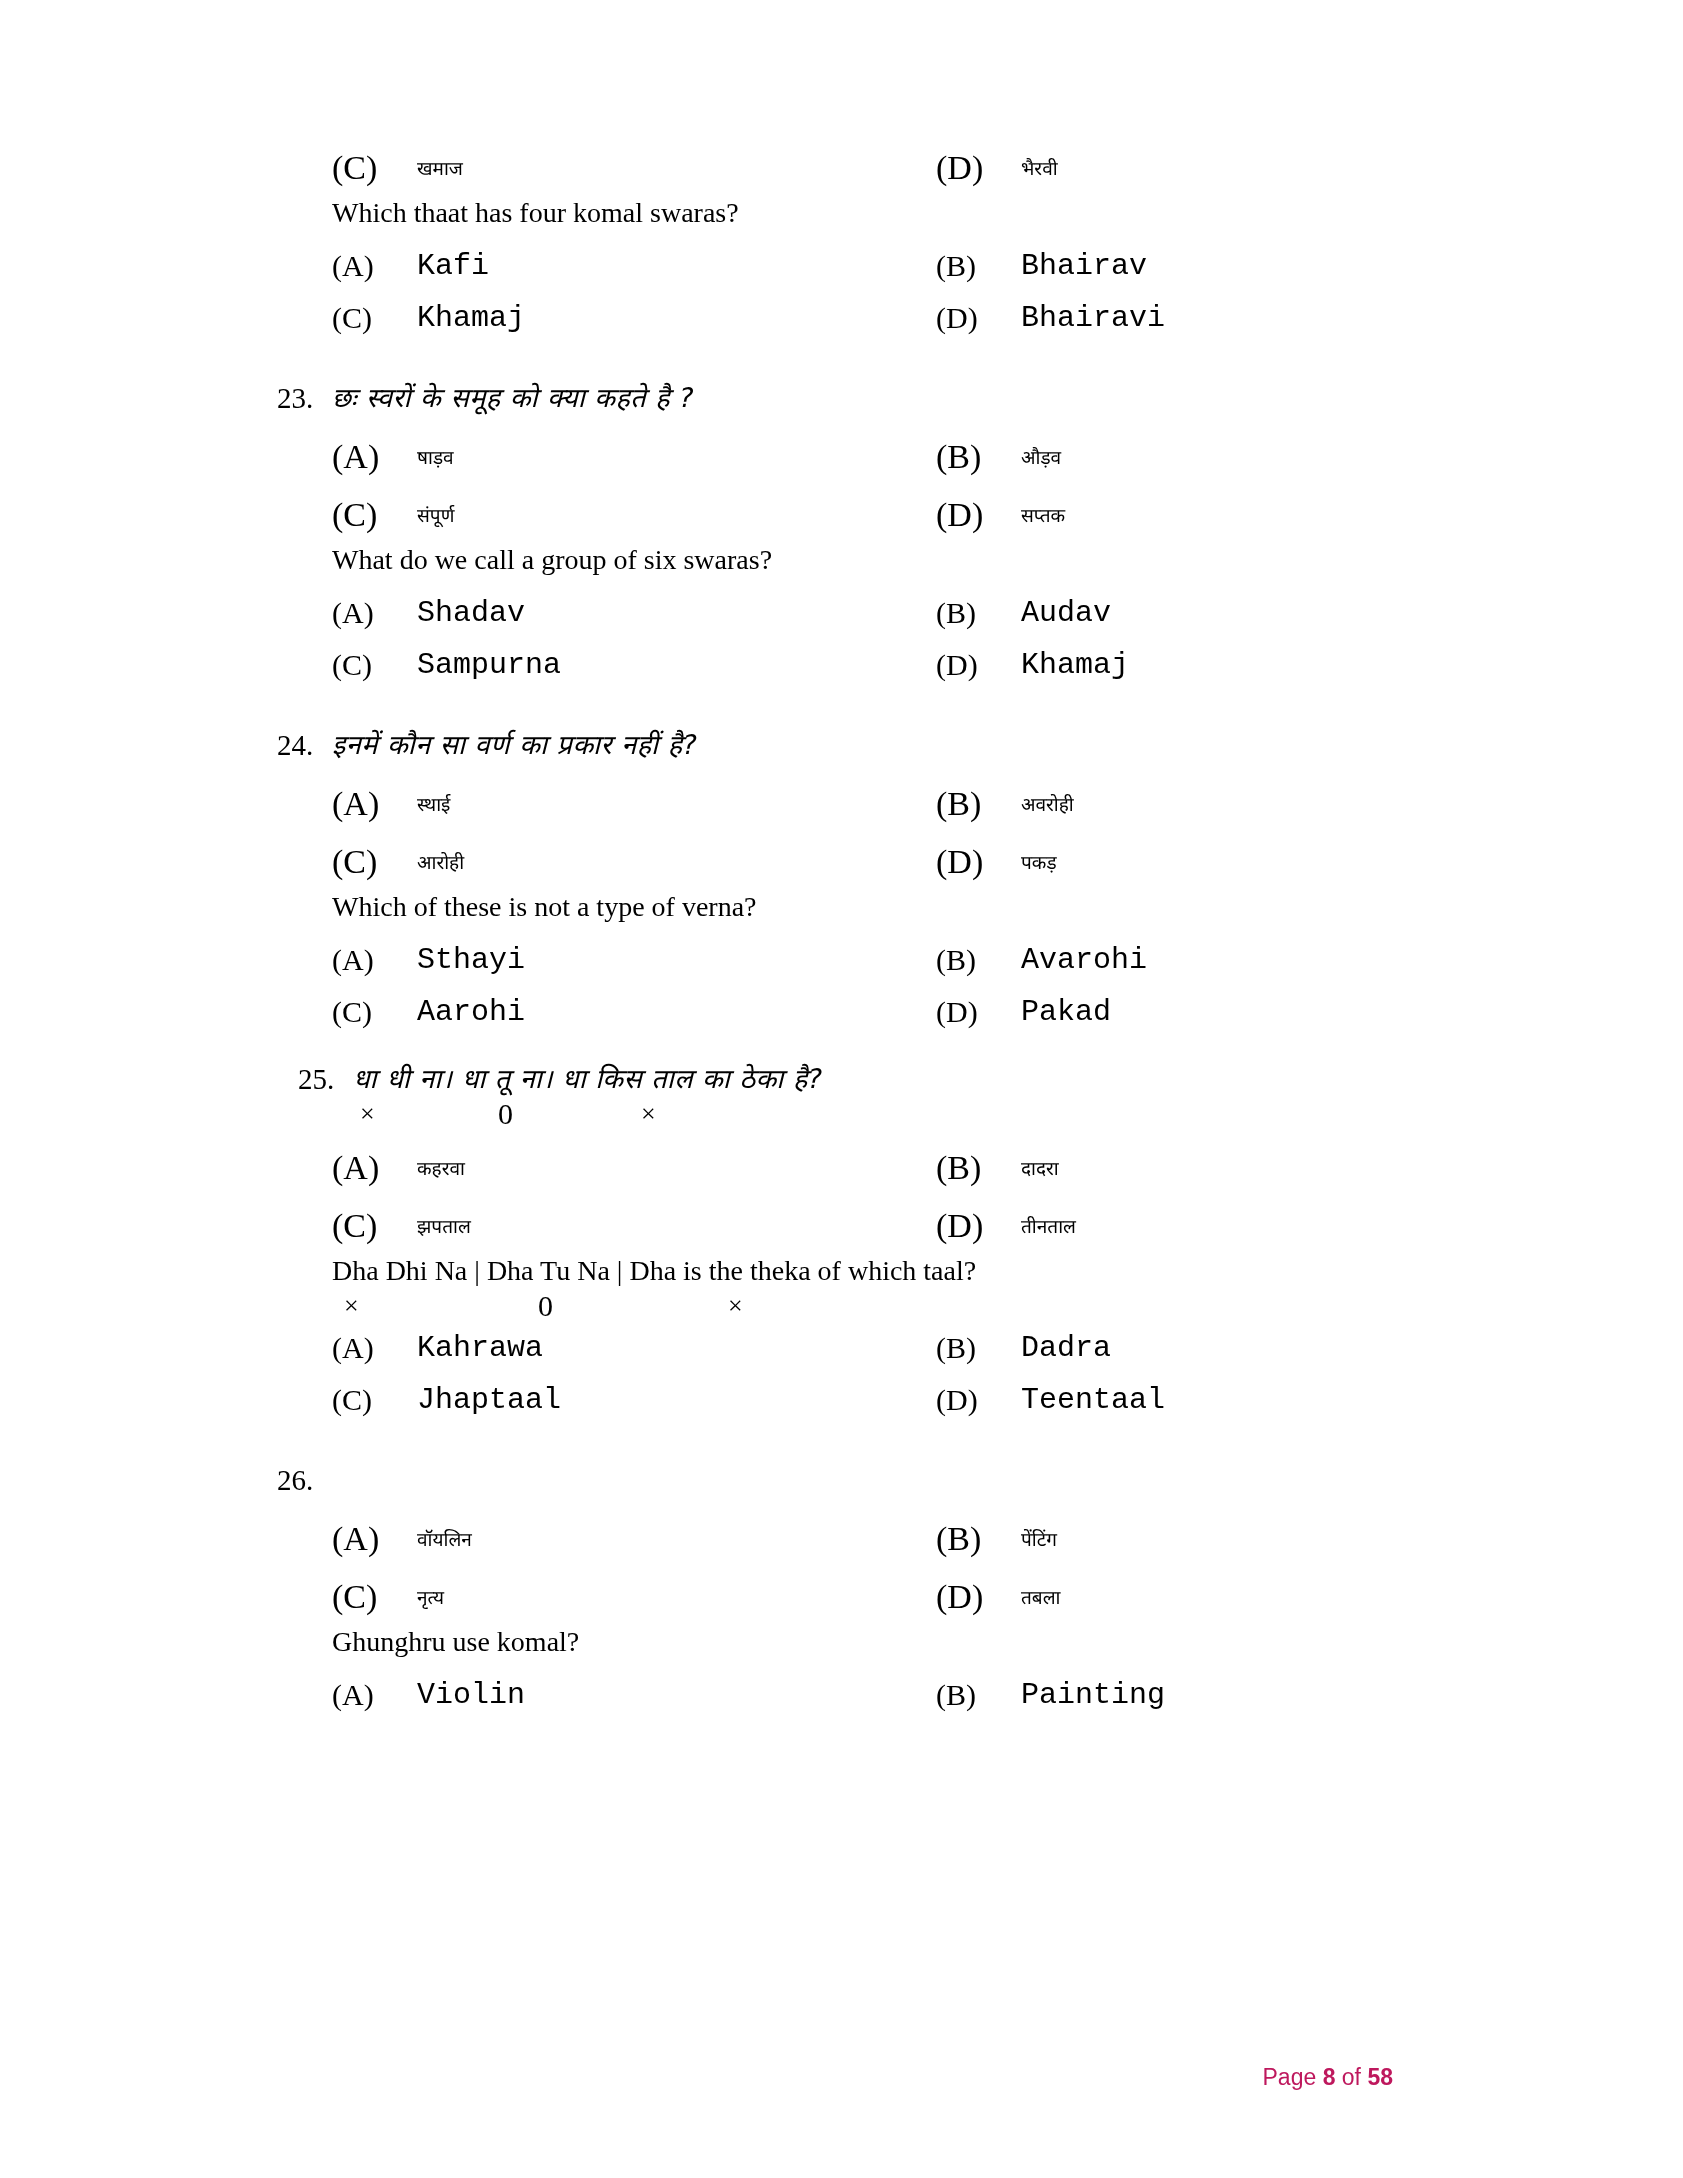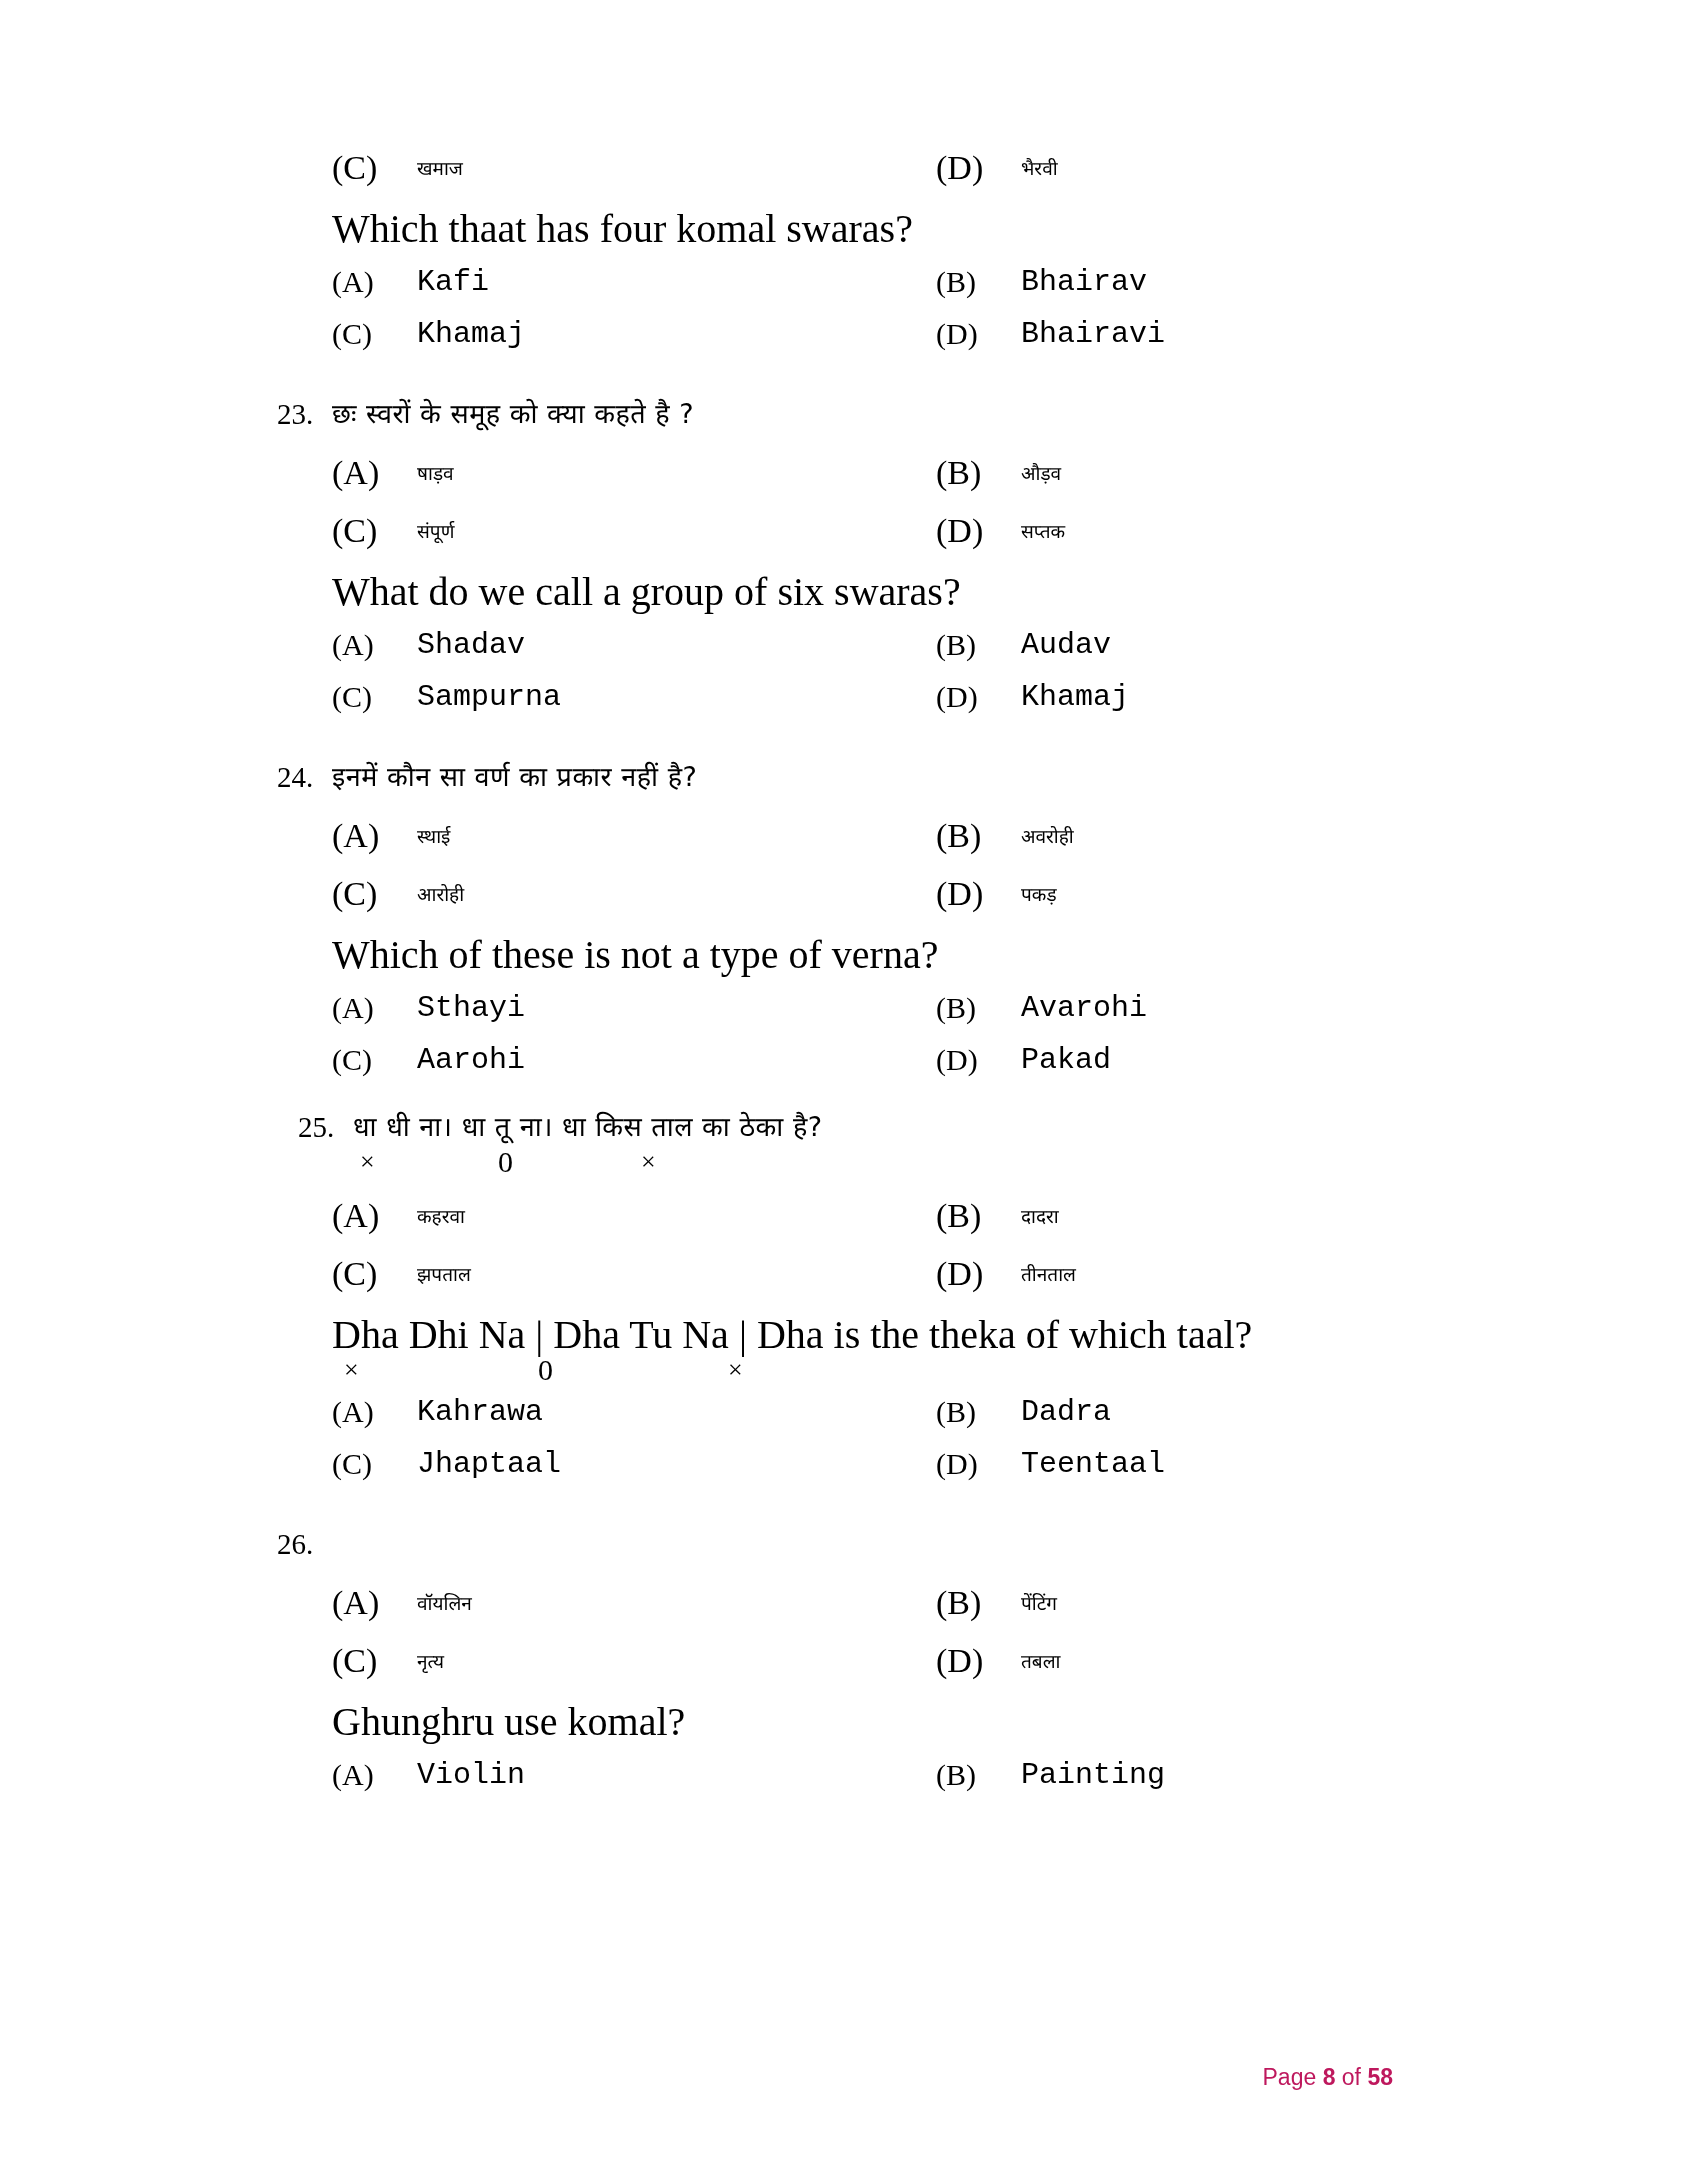--- a/index.html
+++ b/index.html
@@ -33,33 +33,34 @@
     width: 55px;
     flex: 0 0 55px;
     font-size: 29px;
     line-height: 40px;
     text-align: left;
     font-family: "Liberation Serif", serif;
   }
   .q-text {
     font-size: 29px;
     line-height: 40px;
+    font-style: italic;
   }
   .q-text.hindi {
     font-family: "DejaVu Sans", sans-serif;
     font-size: 27px;
     letter-spacing: 0.5px;
   }
 
   
   .stem-en {
     margin-left: 55px;
-    font-size: 40px;
+    font-size: 28px;
     line-height: 40px;
-    margin-top: 22px;
+    margin-top: 6px;
   }
 
   
   .opt-row {
     display: flex;
     margin-top: 20px;
     margin-left: 55px;
   }
   .opt {
     display: flex;

